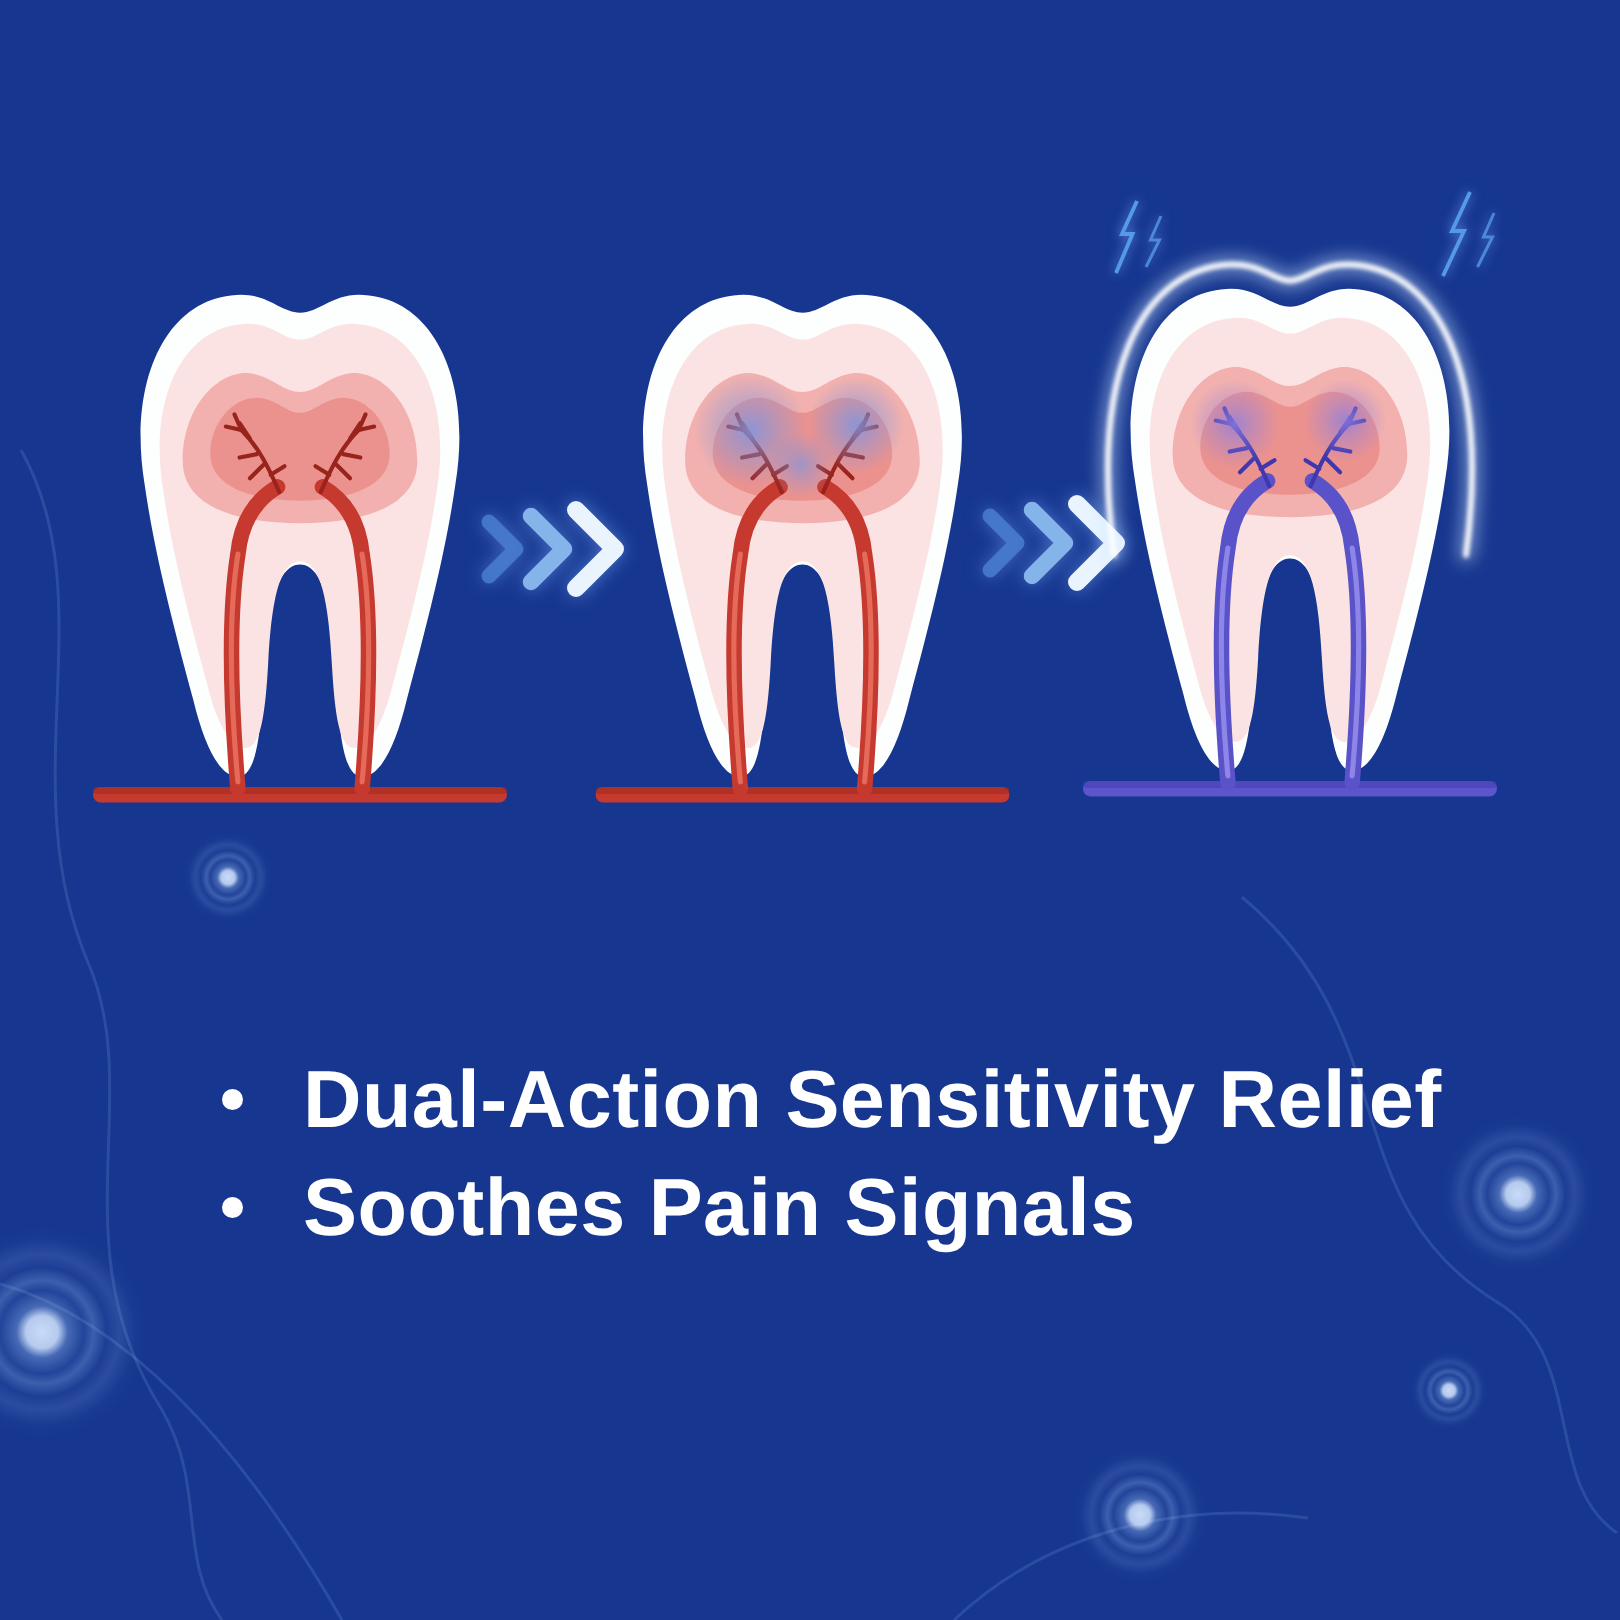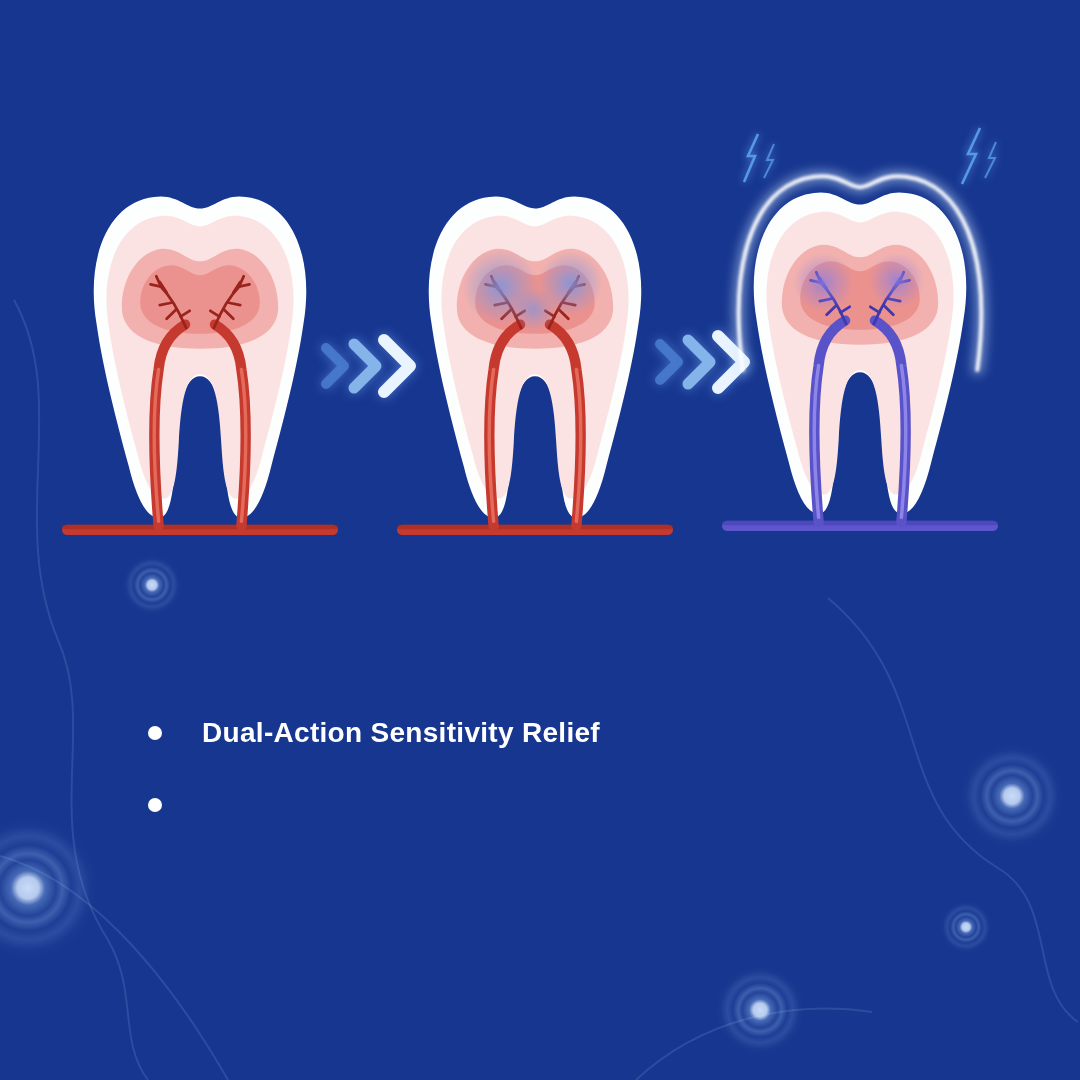--- a/index.html
+++ b/index.html
@@ -61,21 +61,21 @@
   .spark-left{left:736px;top:130px;}
   .spark-right{left:946px;top:124px;}
 
   
   .barrier-blur{fill:none;stroke:#CFE4FF;stroke-width:9;opacity:.55;filter:url(#blurBig);stroke-linecap:round;}
   .barrier-line{fill:none;stroke:var(--barrier,#FFFFFF);stroke-width:3.5;opacity:.95;filter:url(#blurSm);stroke-linecap:round;}
 
   
   .benefits{position:absolute;left:148px;top:697px;list-style:none;margin:0;padding:0;}
   .benefit{display:flex;align-items:center;height:72px;color:var(--text,#FFFFFF);
-    font-size:28px;font-weight:bold;letter-spacing:.3px;white-space:nowrap;}
+    font-size:54px;font-weight:bold;letter-spacing:.3px;white-space:nowrap;}
   .benefit .dot{width:14px;height:14px;border-radius:50%;background:var(--text,#FFFFFF);margin-right:40px;flex:none;}
 </style>
 </head>
 <body>
 
 <svg style="position:absolute;width:0;height:0" aria-hidden="true">
   <defs>
     <radialGradient id="painGlow">
       <stop offset="0%" stop-color="#7D95E0" stop-opacity="0.85"></stop>
       <stop offset="45%" stop-color="#7D95E0" stop-opacity="0.45"></stop>
@@ -201,16 +201,17 @@
     <polyline points="50,18 43,34 49,34 39,54" style="stroke-width:2;opacity:.8"></polyline>
   </svg>
 
   <ul class="benefits">
     <li class="benefit">
       <span class="dot"></span>
       <span>Dual-Action Sensitivity Relief</span>
     </li>
     <li class="benefit">
       <span class="dot"></span>
+      <span>Soothes Pain Signals</span>
     </li>
   </ul>
 
 </div>
 
 </body></html>

